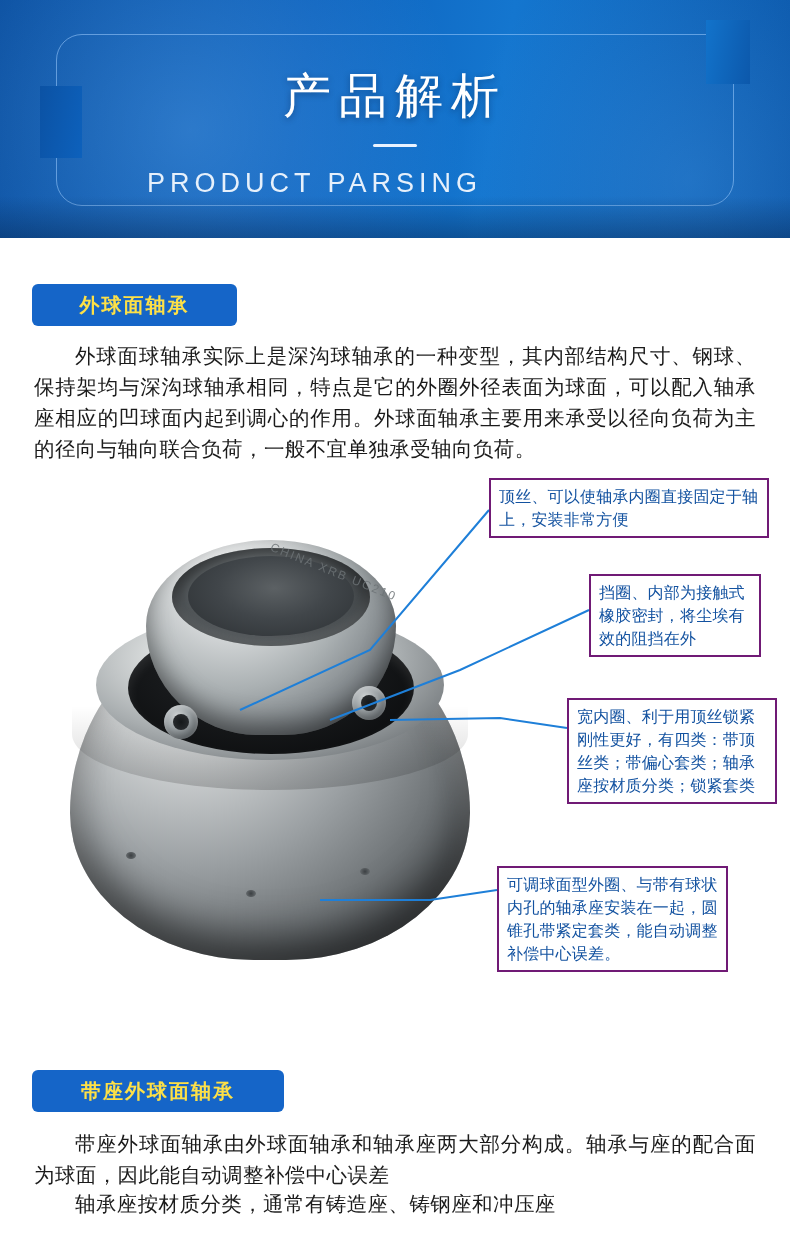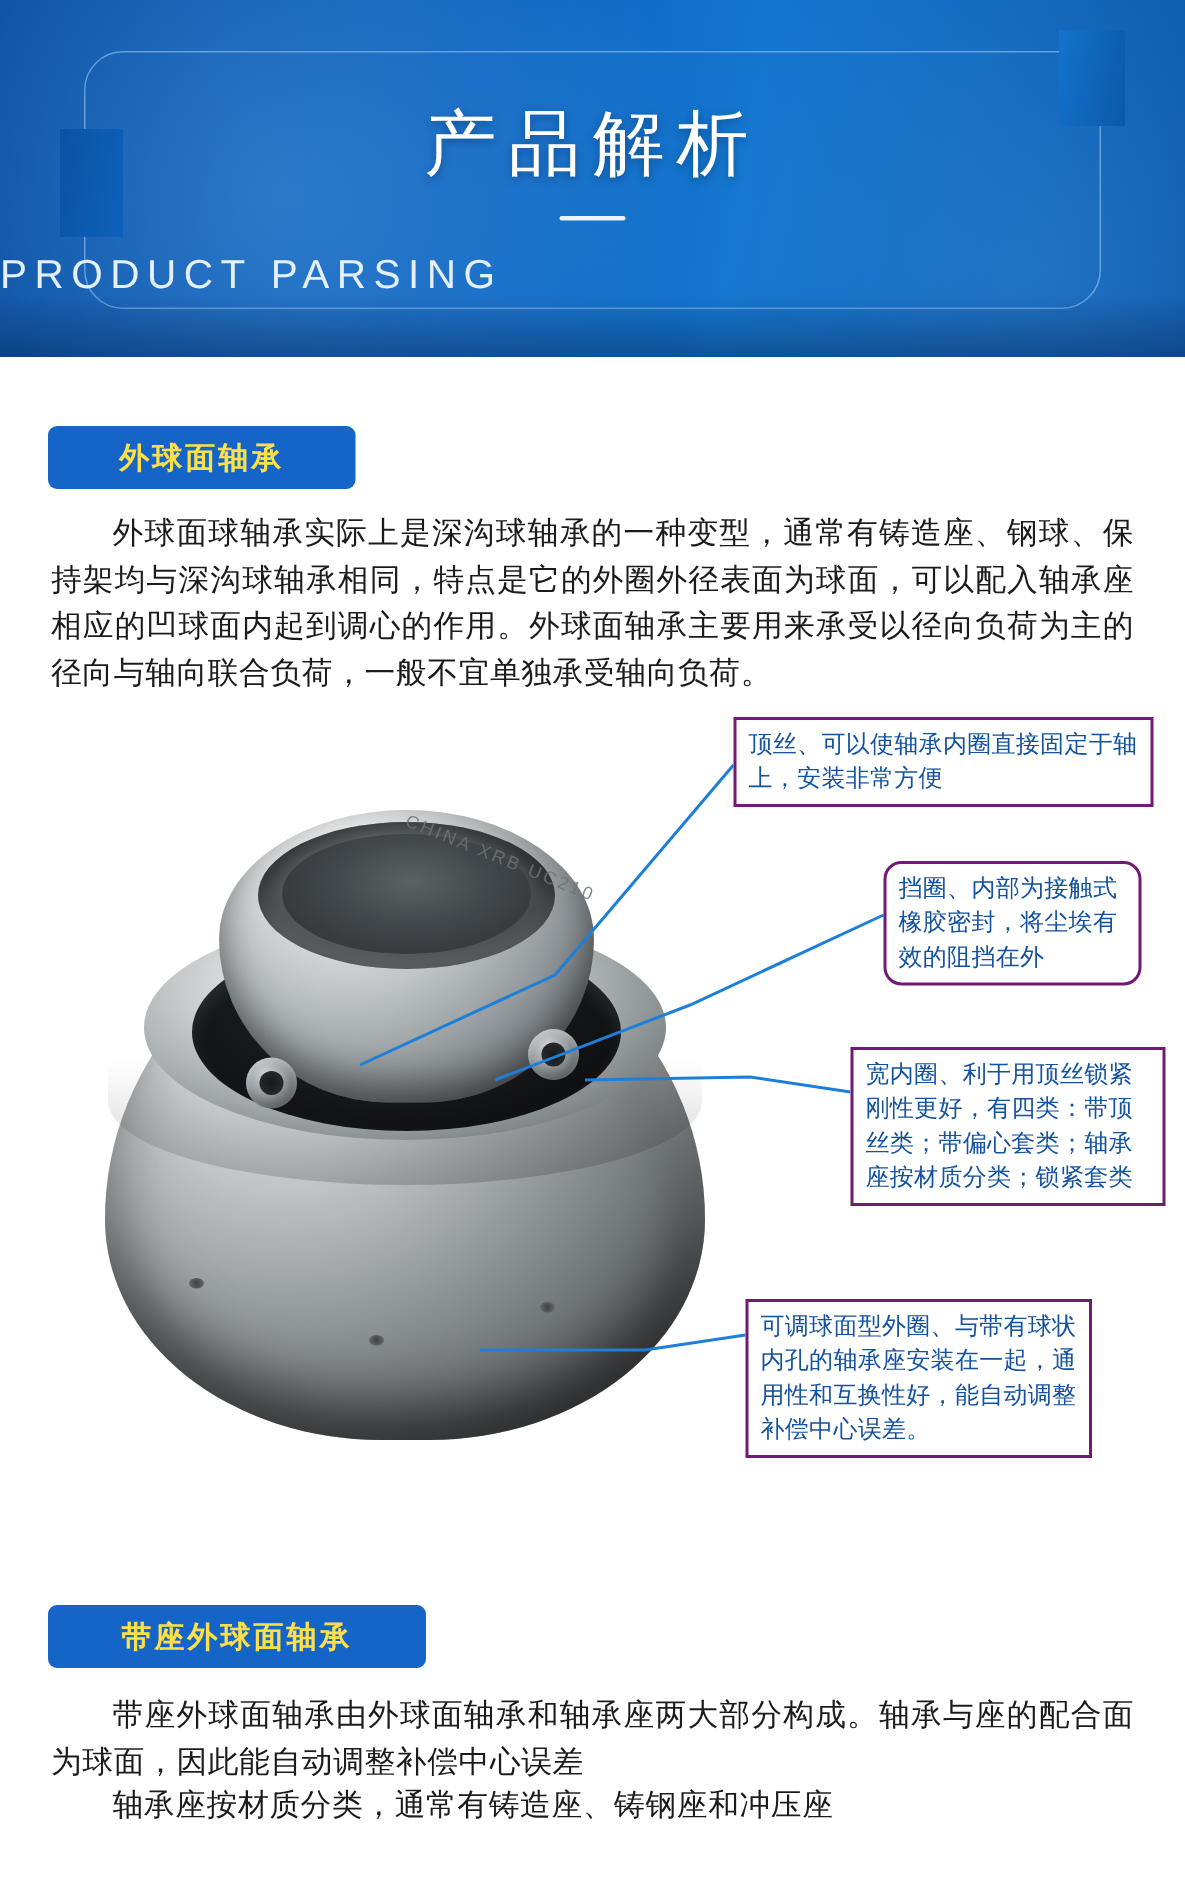--- a/index.html
+++ b/index.html
@@ -80,20 +80,21 @@
     left: 50%; top: 144px;
     width: 44px; height: 3px;
     margin-left: -22px;
     background: #eaf3ff;
     border-radius: 2px;
   }
   .banner-sub {
     position: absolute;
     left: 0; top: 168px;
     width: 629px;
+    text-align: center;
     color: #e6f0fb;
     font-size: 27px;
     letter-spacing: 5px;
   }
 
   
   .section-tag {
     position: absolute;
     background: #1565c8;
     color: #fde047;
@@ -231,21 +232,21 @@
     position: absolute;
     border: 2px solid #701a75;
     background: #ffffff;
     color: #1352a0;
     font-size: 16px;
     line-height: 23px;
     padding: 5px 8px;
     letter-spacing: 0.2px;
   }
   .c1 { left: 489px; top: 478px; width: 280px; }
-  .c2 { left: 589px; top: 574px; width: 172px; border-radius: 12px; }
+  .c2 { left: 589px; top: 574px; width: 172px; }
   .c3 { left: 567px; top: 698px; width: 210px; }
   .c4 { left: 497px; top: 866px; width: 231px; }
 
   .leader { position: absolute; }
   .leader svg { display: block; }
 
   
 </style>
 </head>
 <body>
@@ -258,21 +259,21 @@
     <div class="frame"></div>
     <div class="frame-cut-left"></div>
     <div class="frame-cut-right"></div>
     <div class="banner-title">产品解析</div>
     <div class="banner-rule"></div>
     <div class="banner-sub">PRODUCT PARSING</div>
     <div class="diag"></div>
   </div>
 
   <div class="section-tag tag1">外球面轴承</div>
-  <div class="body-text para1">外球面球轴承实际上是深沟球轴承的一种变型，通常有铸造座、钢球、保持架均与深沟球轴承相同，特点是它的外圈外径表面为球面，可以配入轴承座相应的凹球面内起到调心的作用。外球面轴承主要用来承受以径向负荷为主的径向与轴向联合负荷，一般不宜单独承受轴向负荷。</div>
+  <div class="body-text para1">外球面球轴承实际上是深沟球轴承的一种变型，其内部结构尺寸、钢球、保持架均与深沟球轴承相同，特点是它的外圈外径表面为球面，可以配入轴承座相应的凹球面内起到调心的作用。外球面轴承主要用来承受以径向负荷为主的径向与轴向联合负荷，一般不宜单独承受轴向负荷。</div>
 
   <div class="photo">
     <div class="bearing-wrap">
       <div class="outer-ring"></div>
       <div class="outer-ring-band"></div>
       <div class="outer-face"></div>
       <div class="seal-ring"></div>
       <div class="inner-ring"></div>
       <div class="inner-bore"></div>
       <div class="inner-bore-inner"></div>
@@ -294,19 +295,19 @@
       <polyline points="60,240 190,180 309,40" fill="none" stroke="#1e7fd8" stroke-width="2"></polyline>
       <polyline points="150,250 280,200 409,140" fill="none" stroke="#1e7fd8" stroke-width="2"></polyline>
       <polyline points="210,250 320,248 387,258" fill="none" stroke="#1e7fd8" stroke-width="2"></polyline>
       <polyline points="140,430 250,430 317,420" fill="none" stroke="#1e7fd8" stroke-width="2"></polyline>
     </svg>
   </div>
 
   <div class="callout c1">顶丝、可以使轴承内圈直接固定于轴上，安装非常方便</div>
   <div class="callout c2">挡圈、内部为接触式橡胶密封，将尘埃有效的阻挡在外</div>
   <div class="callout c3">宽内圈、利于用顶丝锁紧刚性更好，有四类：带顶丝类；带偏心套类；轴承座按材质分类；锁紧套类</div>
-  <div class="callout c4">可调球面型外圈、与带有球状内孔的轴承座安装在一起，通用性和互换性好，能自动调整补偿中心误差。</div>
+  <div class="callout c4">可调球面型外圈、与带有球状内孔的轴承座安装在一起，圆锥孔带紧定套类，能自动调整补偿中心误差。</div>
 
   <div class="section-tag tag2">带座外球面轴承</div>
   <div class="body-text para2">带座外球面轴承由外球面轴承和轴承座两大部分构成。轴承与座的配合面为球面，因此能自动调整补偿中心误差</div>
   <div class="body-text para3">轴承座按材质分类，通常有铸造座、铸钢座和冲压座</div>
 
 </div>
 
 </body></html>

